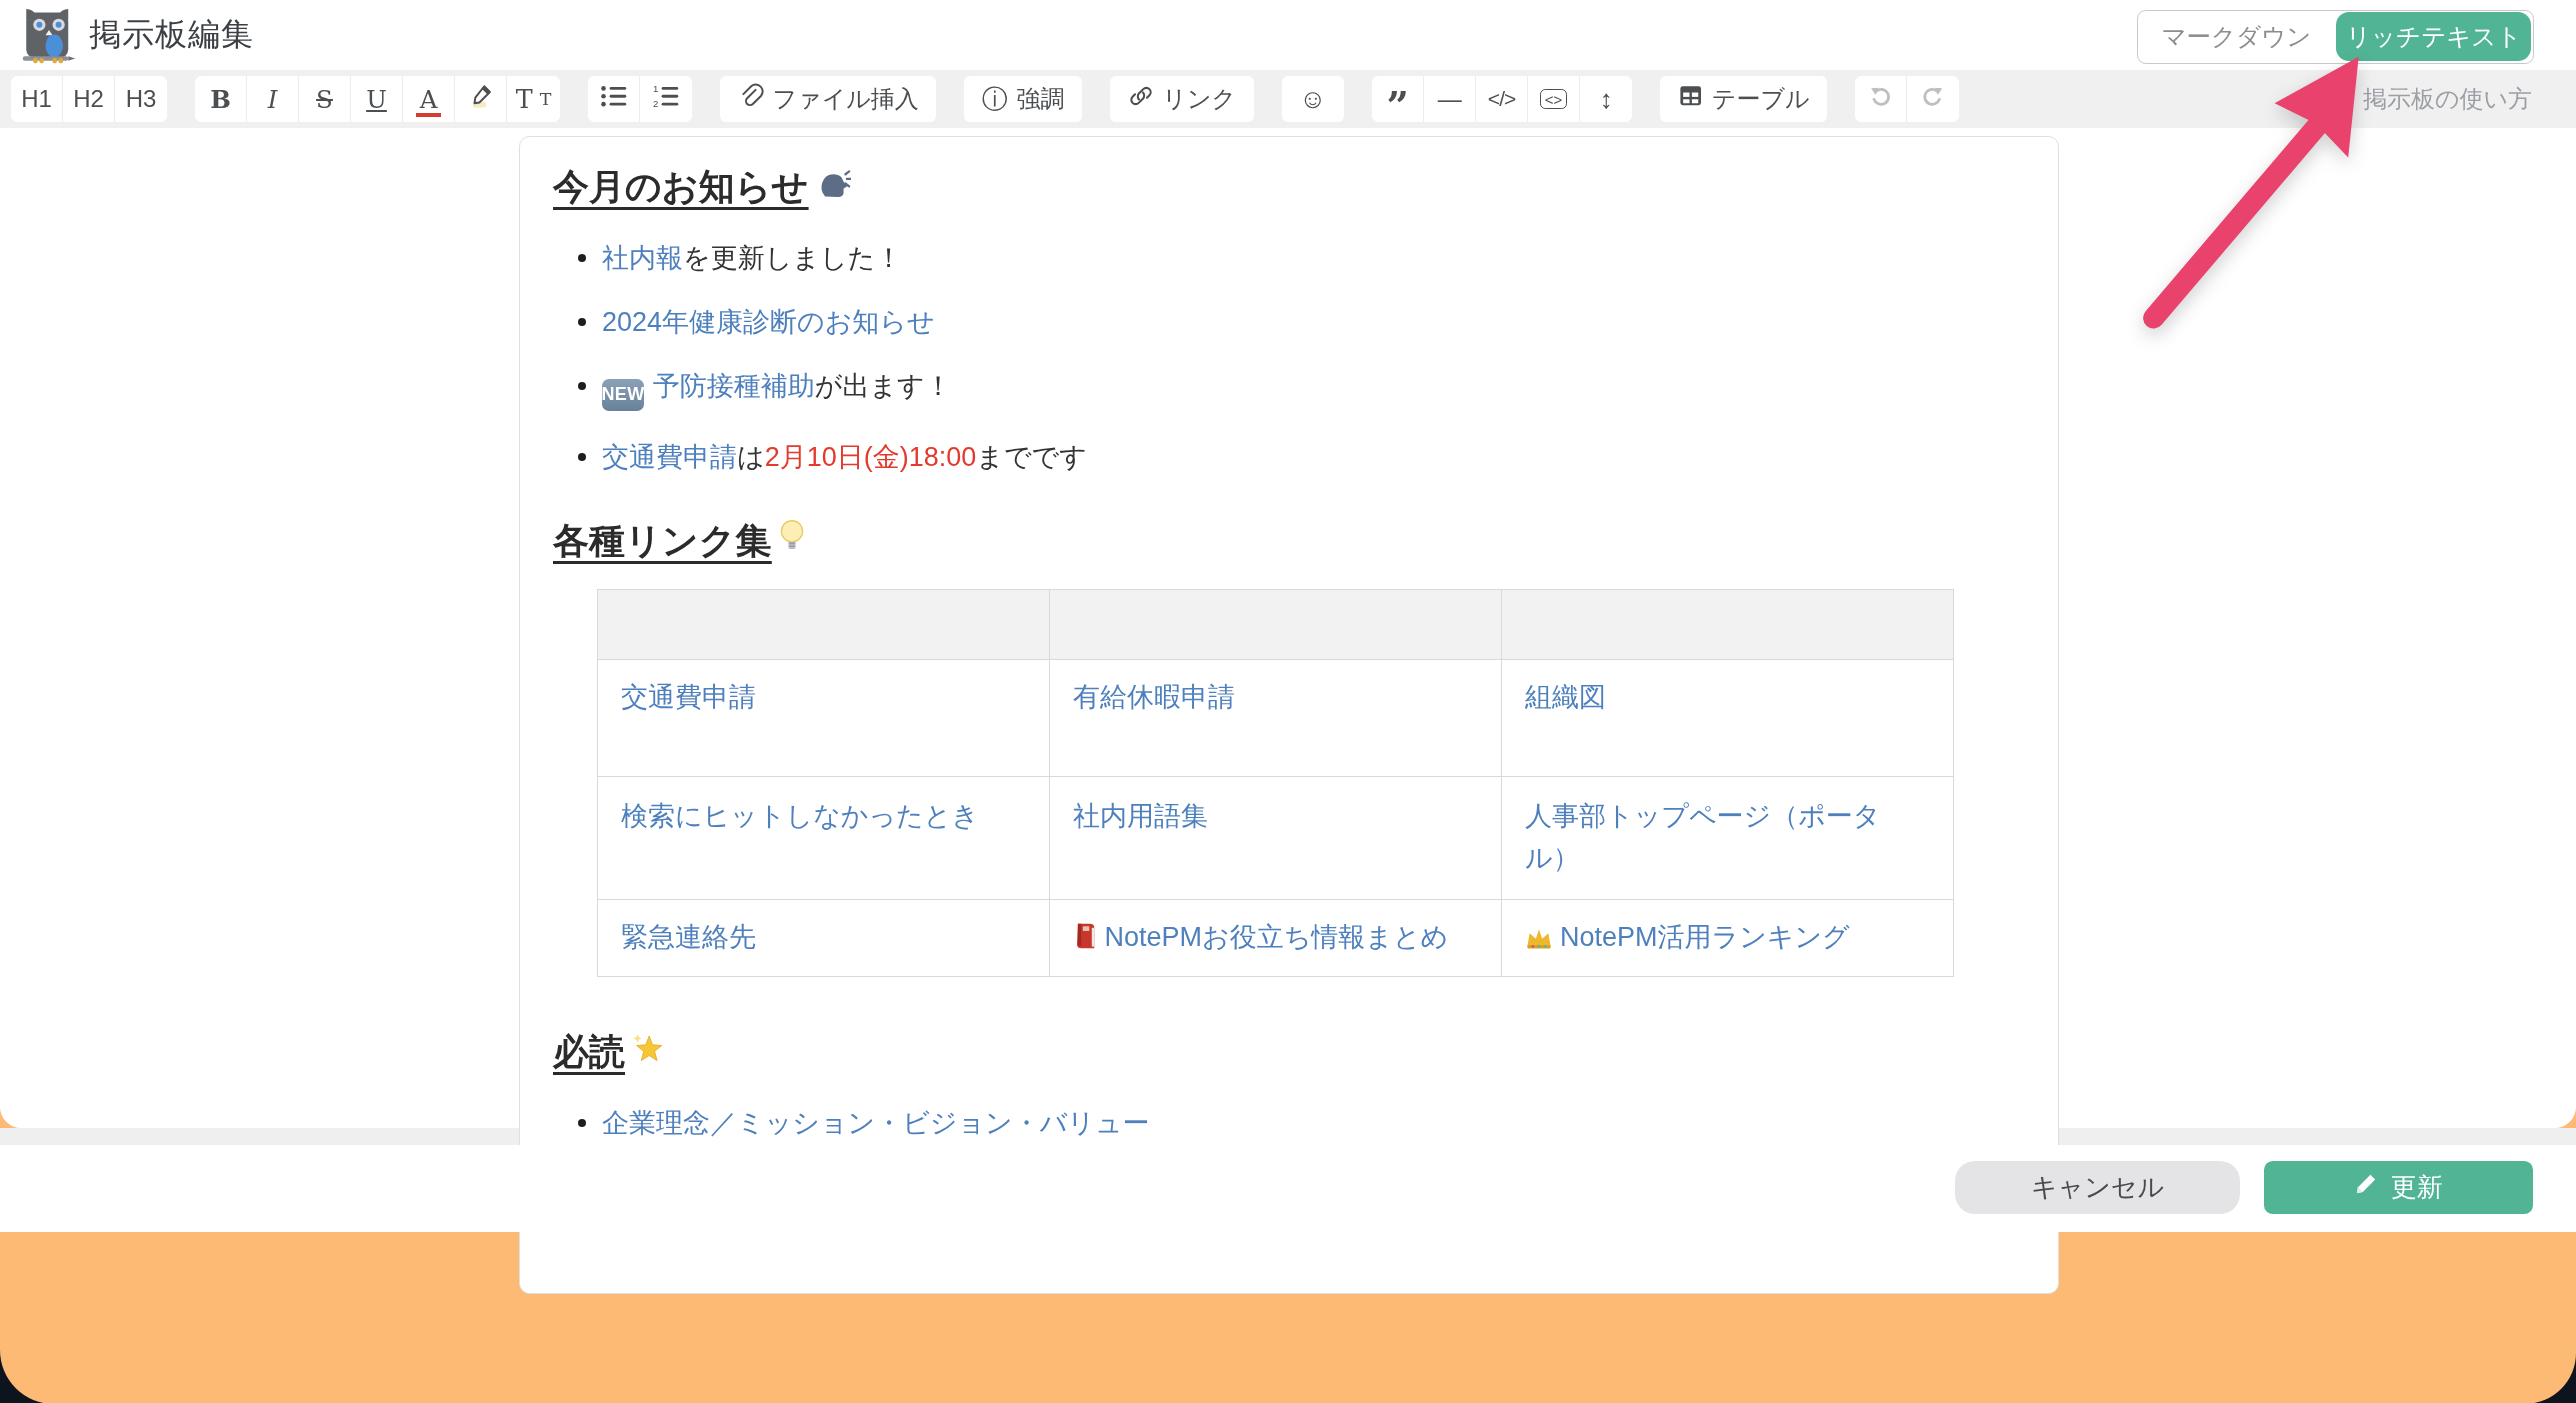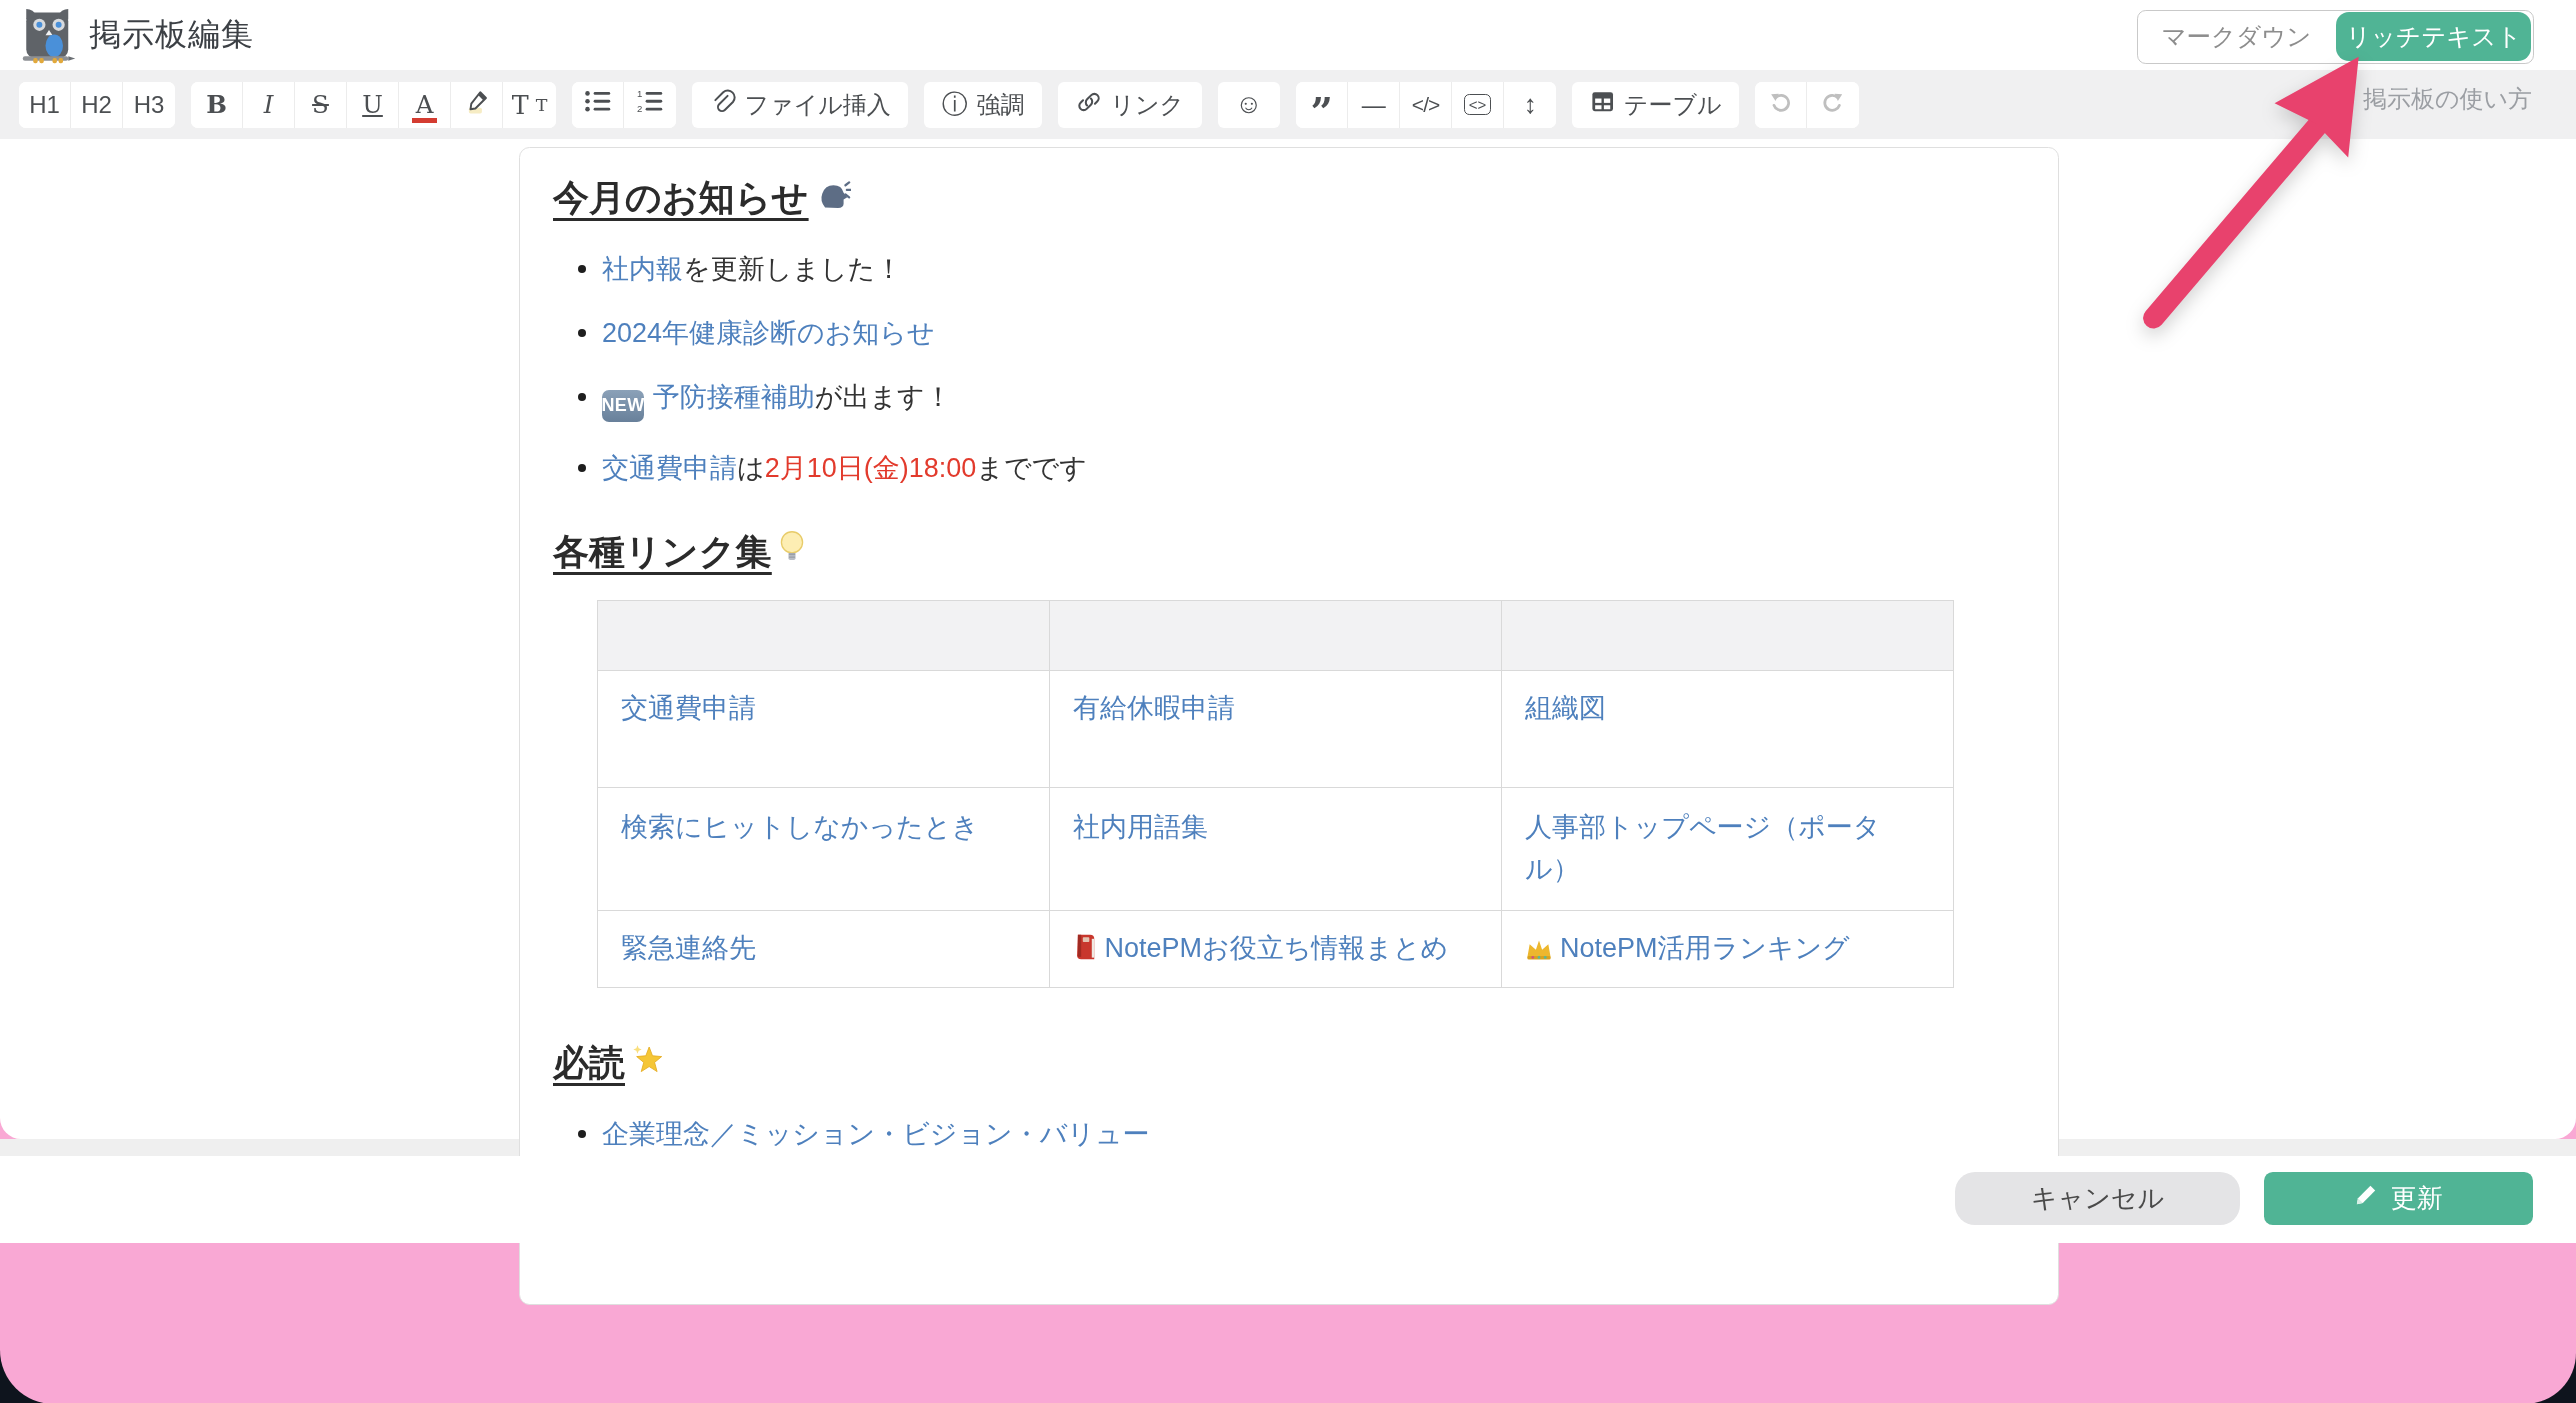--- a/index.html
+++ b/index.html
@@ -1,35 +1,35 @@
 <!DOCTYPE html>
 <html style="font-size:14px"><head>
 <meta charset="utf-8">
 <style>
   * { margin:0; padding:0; box-sizing:border-box; }
   html,body { width:2576px; height:1404px; }
   body { background:#0e141d; font-family:"Liberation Sans", sans-serif; overflow:hidden; }
 
   .screen { position:relative; width:2576px; height:1404px; }
-  .window { position:absolute; inset:0; background:#f9a8d4; border-radius:0 0 51px 54px; overflow:hidden; }
+  .window { position:absolute; inset:0; background:#fdba74; border-radius:0 0 51px 54px; overflow:hidden; }
 
   
   .hdr { position:relative; height:70px; background:#fff; display:flex; align-items:center; padding:0 21px; }
   .logo { width:56px; height:60px; margin:3.5px 12.3px 0 0; flex:0 0 auto; }
   .page-title { font-size:32px; font-weight:400; color:#3c4045; letter-spacing:0.9px; }
   .mode-toggle { position:absolute; right:42px; top:9.6px; height:54px; display:flex; align-items:stretch;
     border:1.8px solid #c9c9c9; border-radius:8.8px; background:#fff; overflow:hidden; }
   .mode-btn { border:none; background:transparent; width:196px; font-size:24.5px; cursor:pointer;
     font-family:"Liberation Sans", sans-serif; }
   .mode-btn.md { color:#8d8d8d; }
   .mode-btn.rich { background:#50b495; color:#fff; border-radius:13px; margin:1.8px; width:195px; }
 
   
-  .toolbar { position:relative; height:69px; background:#f0f0f1; display:flex; align-items:center;
-    gap:16px; padding:0 19px; }
+  .toolbar { position:relative; height:58px; background:#f0f0f1; display:flex; align-items:center;
+    gap:28px; padding:0 11px; }
   .tgroup { display:flex; background:#fff; border-radius:7px; height:46px; overflow:hidden; }
   .tbtn { display:flex; align-items:center; justify-content:center; gap:8.8px; height:46px; min-width:52px;
     background:#fff; border:none; cursor:pointer; color:#4c4f52; font-size:24px;
     font-family:"Liberation Sans", sans-serif; padding:0 8.8px; position:relative; }
   .tgroup .tbtn { border-radius:0; border-right:0.9px solid #ececec; }
   .tgroup .tbtn:last-child { border-right:none; }
   .tbtn.single { border-radius:6px; padding:0 17.5px; }
   .tbtn .b { font-family:"DejaVu Serif", serif; font-weight:700; font-size:24.5px; }
   .tbtn .i { font-family:"DejaVu Serif", serif; font-style:italic; font-size:24.5px; }
   .tbtn .s { font-family:"DejaVu Serif", serif; font-size:24.5px; text-decoration:line-through; }

